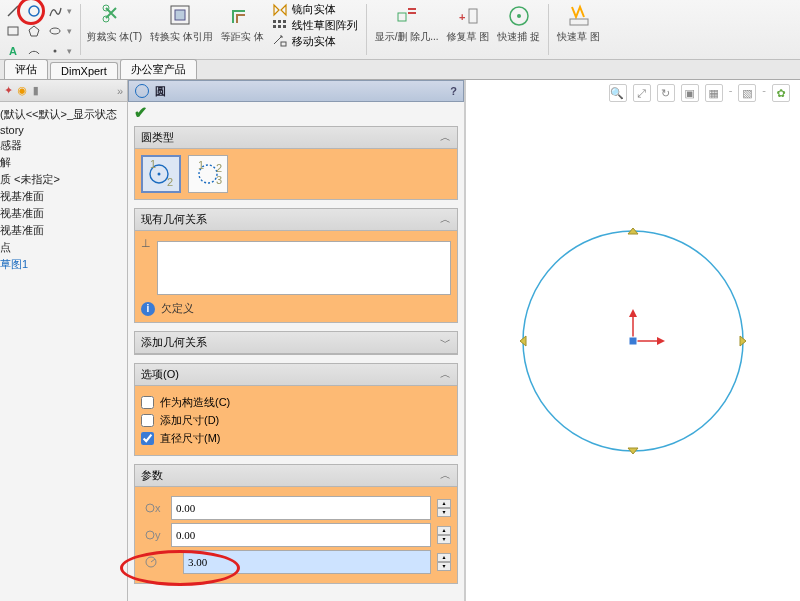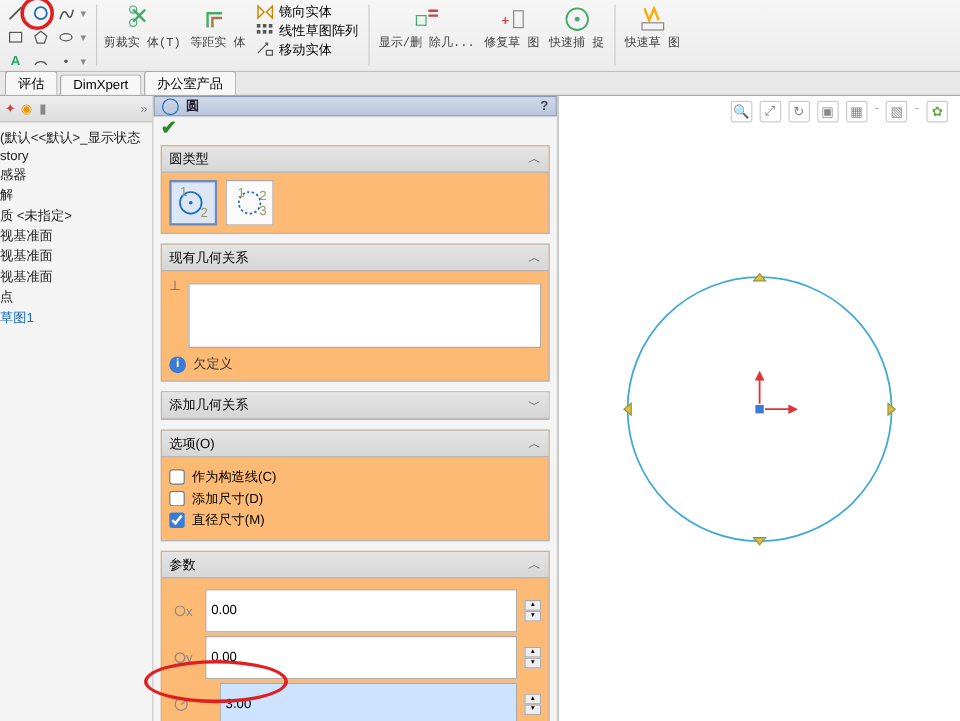--- a/index.html
+++ b/index.html
@@ -1,20 +1,20 @@
 <!DOCTYPE html>
 <html><head>
 <meta charset="utf-8">
 <style>
   * { box-sizing: border-box; margin:0; padding:0; font-family: "Microsoft YaHei", Arial, sans-serif; font-size:11px;}
   body { width:800px; height:601px; background:#fff; position:relative; overflow:hidden;}
   .ribbon { height:60px; background:linear-gradient(#f6f6f6,#ececec); border-bottom:1px solid #bfbfbf; display:flex; align-items:flex-start; padding:2px 4px;}
   .rgroup {display:flex; flex-direction:column; align-items:center; justify-content:flex-start; margin:0 4px; color:#333;}
   .rgroup .ic{width:28px;height:28px;display:flex;align-items:center;justify-content:center;}
-  .rgroup .lbl{font-size:10px; text-align:center; line-height:11px; margin-top:1px; color:#444;font-family:Liberation Mono, monospace;}
+  .rgroup .lbl{font-size:10px; text-align:center; line-height:11px; margin-top:1px; color:#444;}
   .smalltools{display:flex;flex-direction:column;gap:2px;margin-right:6px;}
   .smalltools .row{display:flex;gap:3px;align-items:center;}
   .tb{width:18px;height:18px;display:flex;align-items:center;justify-content:center;border:1px solid transparent;border-radius:2px;}
   .tabs{height:20px;background:#e8e8e8;border-bottom:1px solid #aaa;display:flex;align-items:flex-end;padding-left:4px;}
   .tabs span{padding:2px 10px;border:1px solid #aaa;border-bottom:none;background:#f7f7f7;margin-right:2px;border-radius:3px 3px 0 0;font-size:11px;}
   .main{display:flex;height:calc(601px - 60px - 20px);}
   .left{width:128px;background:#f4f4f4;border-right:1px solid #bbb;}
   .left .icons{height:22px;background:linear-gradient(#eee,#ddd);display:flex;align-items:center;gap:4px;padding:0 4px;border-bottom:1px solid #bbb;}
   .left .tree{padding:4px 0;font-size:11px;color:#222;}
   .left .tree div{padding:1px 0;}
@@ -29,21 +29,21 @@
   .sbody{padding:6px;}
   .typebtn{display:inline-flex;width:40px;height:38px;border:1px solid #aaa;background:#fafafa;align-items:center;justify-content:center;margin-right:4px;}
   .typebtn.sel{border:2px solid #6a8ac4;background:#dce6f4;}
   .relbox{width:100%;height:54px;background:#fff;border:1px solid #aaa;margin-top:4px;}
   .note{display:flex;align-items:center;gap:6px;margin-top:6px;color:#333;}
   .note .i{width:14px;height:14px;border-radius:50%;background:#3a7bd5;color:#fff;display:flex;align-items:center;justify-content:center;font-size:10px;font-weight:bold;}
   .opt{display:flex;align-items:center;gap:6px;margin:3px 0;}
   .opt input{accent-color:#3a7bd5;}
   .param{display:flex;align-items:center;gap:6px;margin:3px 0;}
   .param .plabel{width:24px;height:18px;display:flex;align-items:center;justify-content:center;color:#555;}
-  .param input{flex:1;height:36px;border:1px solid #aaa;padding:0 4px;background:#fff;font-size:11px;}
+  .param input{flex:1;height:24px;border:1px solid #aaa;padding:0 4px;background:#fff;font-size:11px;font-family:Liberation Serif, serif;}
   .param input.sel{background:#cde3ff;margin-left:12px;}
   .param .spin{width:14px;display:flex;flex-direction:column;}
   .param .spin div{height:9px;border:1px solid #aaa;background:#eee;font-size:6px;text-align:center;line-height:7px;}
   .viewport{flex:1;background:#fff;position:relative;}
   .vtools{position:absolute;top:4px;right:10px;display:flex;gap:6px;}
   .vtools .vt{width:18px;height:18px;border:1px solid #ccc;border-radius:2px;display:flex;align-items:center;justify-content:center;color:#888;}
   .circleview{position:absolute;left:50%;top:50%;transform:translate(-50%,-50%);}
   .redcircle{position:absolute;border:3px solid #e02020;border-radius:50%;pointer-events:none;}
 </style>
 </head>
@@ -109,20 +109,30 @@
   <div class="rgroup">
     <div class="ic">
         <svg width="26" height="26">
           <path d="M5 5 L15 15 M15 5 L5 15" stroke="#4a6" stroke-width="2"></path>
           <circle cx="5" cy="5" r="3" fill="none" stroke="#4a6"></circle>
           <circle cx="5" cy="16" r="3" fill="none" stroke="#4a6"></circle>
         </svg>
       </div>
     <div class="lbl">剪裁实
 体(T)</div>
+  </div>
+  <div class="rgroup">
+    <div class="ic">
+        <svg width="26" height="26">
+          <rect x="3" y="3" width="18" height="18" fill="none" stroke="#555"></rect>
+          <rect x="7" y="7" width="10" height="10" fill="#bcd" stroke="#558"></rect>
+        </svg>
+      </div>
+    <div class="lbl">转换实
+体引用</div>
   </div>
   <div class="rgroup">
     <div class="ic">
         <svg width="26" height="26">
           <path d="M4 20 L4 8 L16 8" stroke="#4a6" fill="none" stroke-width="2"></path>
           <path d="M8 20 L8 12 L16 12" stroke="#a74" fill="none" stroke-width="2"></path>
         </svg>
       </div>
     <div class="lbl">等距实
 体</div>

